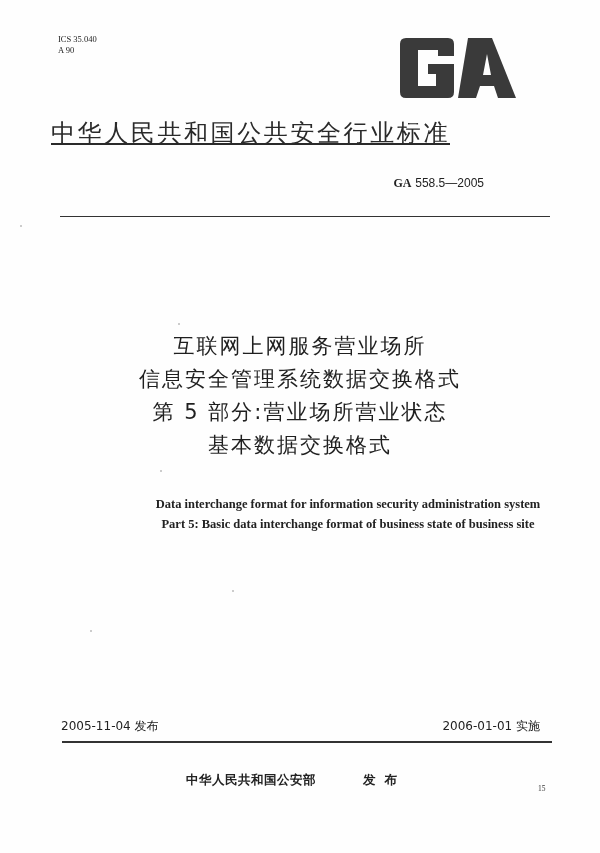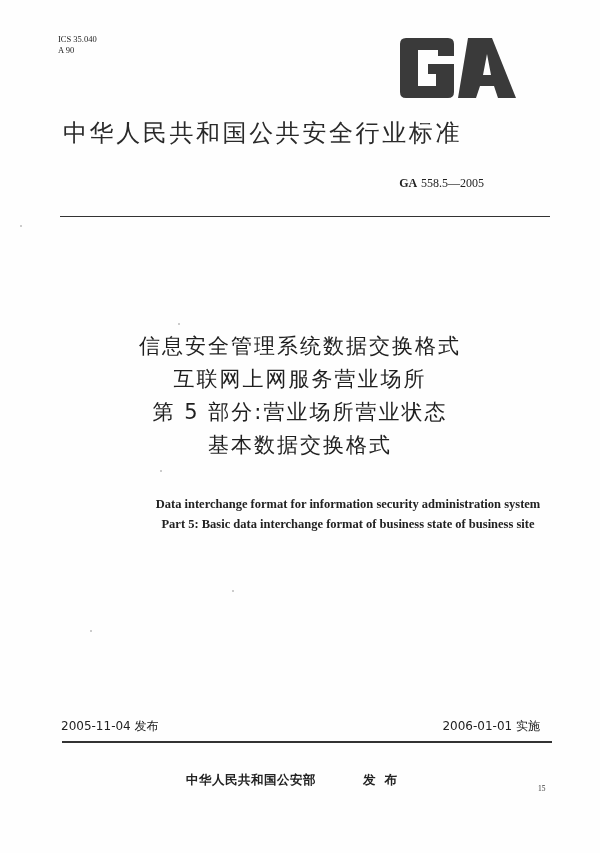--- a/index.html
+++ b/index.html
@@ -30,42 +30,43 @@
       color: #222;
     }
     .ics .lbl { font-weight: normal; }
     .ga-logo {
       position: absolute;
       left: 396px; top: 38px;
       width: 122px; height: 60px;
     }
     .main-title {
       position: absolute;
-      left: 63px; top: 117px;
+      left: 51px; top: 117px;
       width: 500px;
       font-family: "DejaVu Sans", sans-serif;
       font-size: 24px;
       letter-spacing: 2.6px;
       font-weight: 400;
       color: #2a2a2a;
       white-space: nowrap;
+      text-decoration: underline;
     }
     .std-number {
       position: absolute;
       right: 116px; top: 176px;
       font-size: 12px;
       color: #222;
       white-space: nowrap;
     }
     .std-number .pre {
       font-family: "Liberation Serif", serif;
       font-weight: bold;
     }
     .std-number .num {
-      font-family: Liberation Serif, serif;
+      font-family: Liberation Sans, sans-serif;
     }
     .rule-top {
       position: absolute;
       left: 60px; top: 216px;
       width: 490px; height: 1px;
       background: #333;
     }
     .cn-title {
       position: absolute;
       left: 0; top: 330px;
@@ -167,22 +168,22 @@
   <div class="main-title">中华人民共和国公共安全行业标准</div>
 
   <div class="std-number">
     <span class="pre">GA</span>
     <span class="num">558.5—2005</span>
   </div>
 
   <div class="rule-top"></div>
 
   <div class="cn-title">
+    <div>互联网上网服务营业场所</div>
     <div>信息安全管理系统数据交换格式</div>
-    <div>互联网上网服务营业场所</div>
     <div>第 5 部分:营业场所营业状态</div>
     <div>基本数据交换格式</div>
   </div>
 
   <div class="en-title">
     <div>Data interchange format for information security administration system</div>
     <div>Part 5: Basic data interchange format of business state of business site</div>
   </div>
 
   <div class="issue-date">2005-11-04 发布</div>

